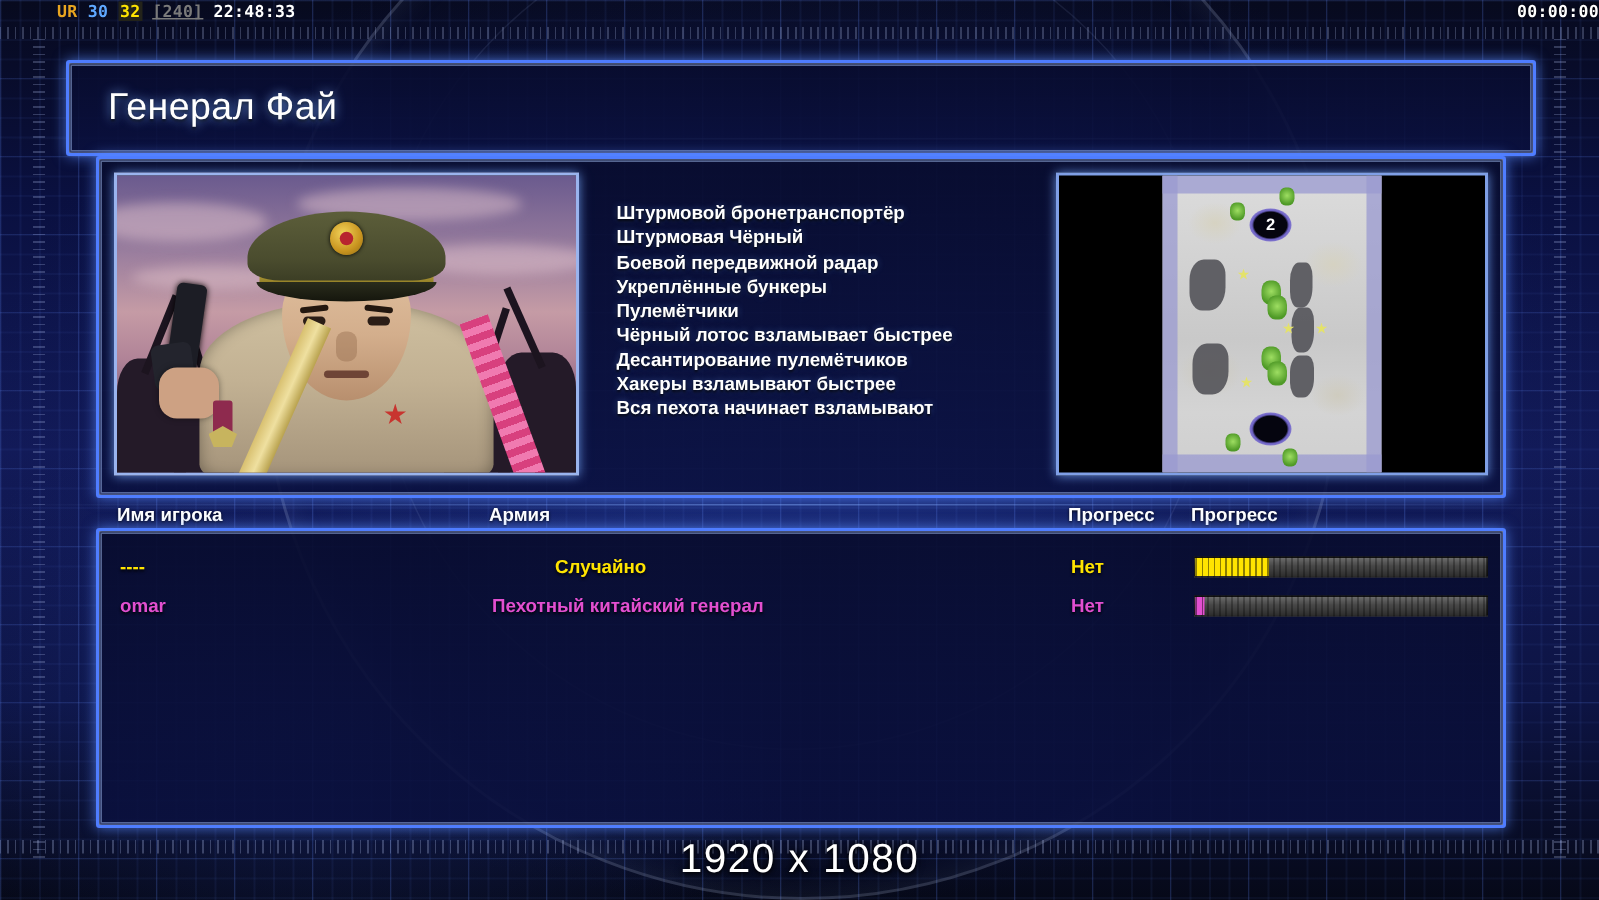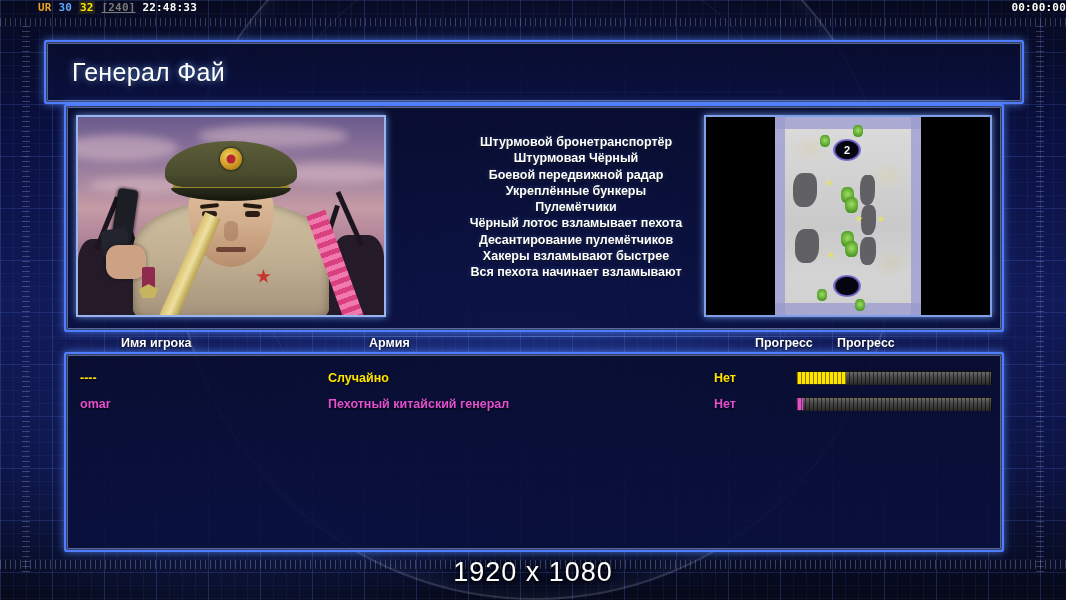--- a/index.html
+++ b/index.html
@@ -139,21 +139,21 @@
   .medal{ position:absolute; left:64px; top:150px; width:13px;height:24px;background:#8e2a4e; border-radius:2px;}
   .medal::after{ content:""; position:absolute; left:-3px;bottom:-7px;width:19px;height:14px;background:#c7b45e; clip-path:polygon(50% 0,100% 38%,82% 100%,18% 100%,0 38%);}
   .star{ position:absolute; width:15px;height:15px;background:#c8342f; clip-path:polygon(50% 0,61% 35%,98% 35%,68% 57%,79% 91%,50% 70%,21% 91%,32% 57%,2% 35%,39% 35%);}
 
   
   #abilities{
     position:absolute; left:345px; top:28px; width:330px;
     font-size:12.5px; line-height:16.3px; color:#ffffff; font-weight:bold;
     text-shadow:0 1px 2px rgba(0,0,0,.95), 0 0 4px rgba(110,160,255,.4);
   }
-  #abilities div{ white-space:nowrap;text-align:center; }
+  #abilities div{ white-space:nowrap; }
 
   
   #minimap{
     position:absolute; right:10px; top:9px; width:288px; height:202px;
     border:2px solid #7f9fe6; box-shadow:0 0 7px rgba(120,170,255,.8);
     background:#000; overflow:hidden;
   }
   .mapimg{
     position:absolute; left:50%; top:0; transform:translateX(-50%);
     width:146px; height:198px;
@@ -174,21 +174,21 @@
     display:flex; align-items:center; justify-content:center;
     color:#fff; font-size:11px; font-weight:bold; font-family:"Liberation Sans",sans-serif;}
 
   
   #playersPanel{ left:64px; top:352px; width:940px; height:200px; }
   #headers{
     position:absolute; left:64px; top:336px; width:940px; height:20px;
     font-size:12.5px; font-weight:bold; color:#ffffff;
     text-shadow:0 1px 2px rgba(0,0,0,.9);
   }
-  #headers span{ position:absolute; top:0; white-space:nowrap;margin-left:43px; }
+  #headers span{ position:absolute; top:0; white-space:nowrap; }
   .col-name{ left:14px; }
   .col-army{ left:262px; }
   .col-team{ left:648px; }
   .col-prog{ left:730px; }
 
   .prow{ position:absolute; left:0; width:100%; height:24px; }
   .prow .cell{ position:absolute; top:0; font-size:12.5px; font-weight:bold;
     white-space:nowrap; text-shadow:0 1px 2px rgba(0,0,0,.9); line-height:20px;}
   .c-name{ left:14px; } .c-army{ left:262px; } .c-team{ left:648px; }
   .bar{
@@ -281,21 +281,21 @@
       <div class="medal"></div>
       <div class="star" style="left:178px; top:152px;"></div>
     </div>
 
     <div id="abilities">
       <div>Штурмовой бронетранспортёр</div>
       <div>Штурмовая Чёрный</div>
       <div>Боевой передвижной радар</div>
       <div>Укреплённые бункеры</div>
       <div>Пулемётчики</div>
-      <div>Чёрный лотос взламывает пехота</div>
+      <div>Чёрный лотос взламывает быстрее</div>
       <div>Десантирование пулемётчиков</div>
       <div>Хакеры взламывают быстрее</div>
       <div>Вся пехота начинает взламывают</div>
     </div>
 
     <div id="minimap">
       <div class="mapimg">
         <div class="mborder" style="left:0; top:0; width:146px; height:12px;"></div>
         <div class="mborder" style="left:0; bottom:0; width:146px; height:12px;"></div>
         <div class="mborder" style="left:0; top:0; width:10px; height:198px;"></div>
@@ -331,21 +331,21 @@
     <span class="col-name">Имя игрока</span>
     <span class="col-army">Армия</span>
     <span class="col-team">Прогресс</span>
     <span class="col-prog">Прогресс</span>
   </div>
 
   <div id="playersPanel" class="panel">
 
     <div class="prow" style="top:14px;">
       <span class="cell c-name" id="r0name" style="color: rgb(255, 228, 0);">----</span>
-      <span class="cell c-army" id="r0army" style="color: rgb(255, 228, 0);">Случайно</span>
+      <span class="cell c-army" id="r0army" style="color: rgb(255, 228, 0); margin-left: 42px;">Случайно</span>
       <span class="cell c-team" id="r0team" style="color: rgb(255, 228, 0);">Нет</span>
       <span class="bar">
         <span class="barfill" id="r0bar" style="width: 25%; background-color: rgb(255, 228, 0);"></span>
       </span>
     </div>
 
     <div class="prow" style="top:40px;">
       <span class="cell c-name" id="r1name" style="color: rgb(226, 79, 208);">omar</span>
       <span class="cell c-army" id="r1army" style="color: rgb(226, 79, 208);">Пехотный китайский генерал</span>
       <span class="cell c-team" id="r1team" style="color: rgb(226, 79, 208);">Нет</span>

